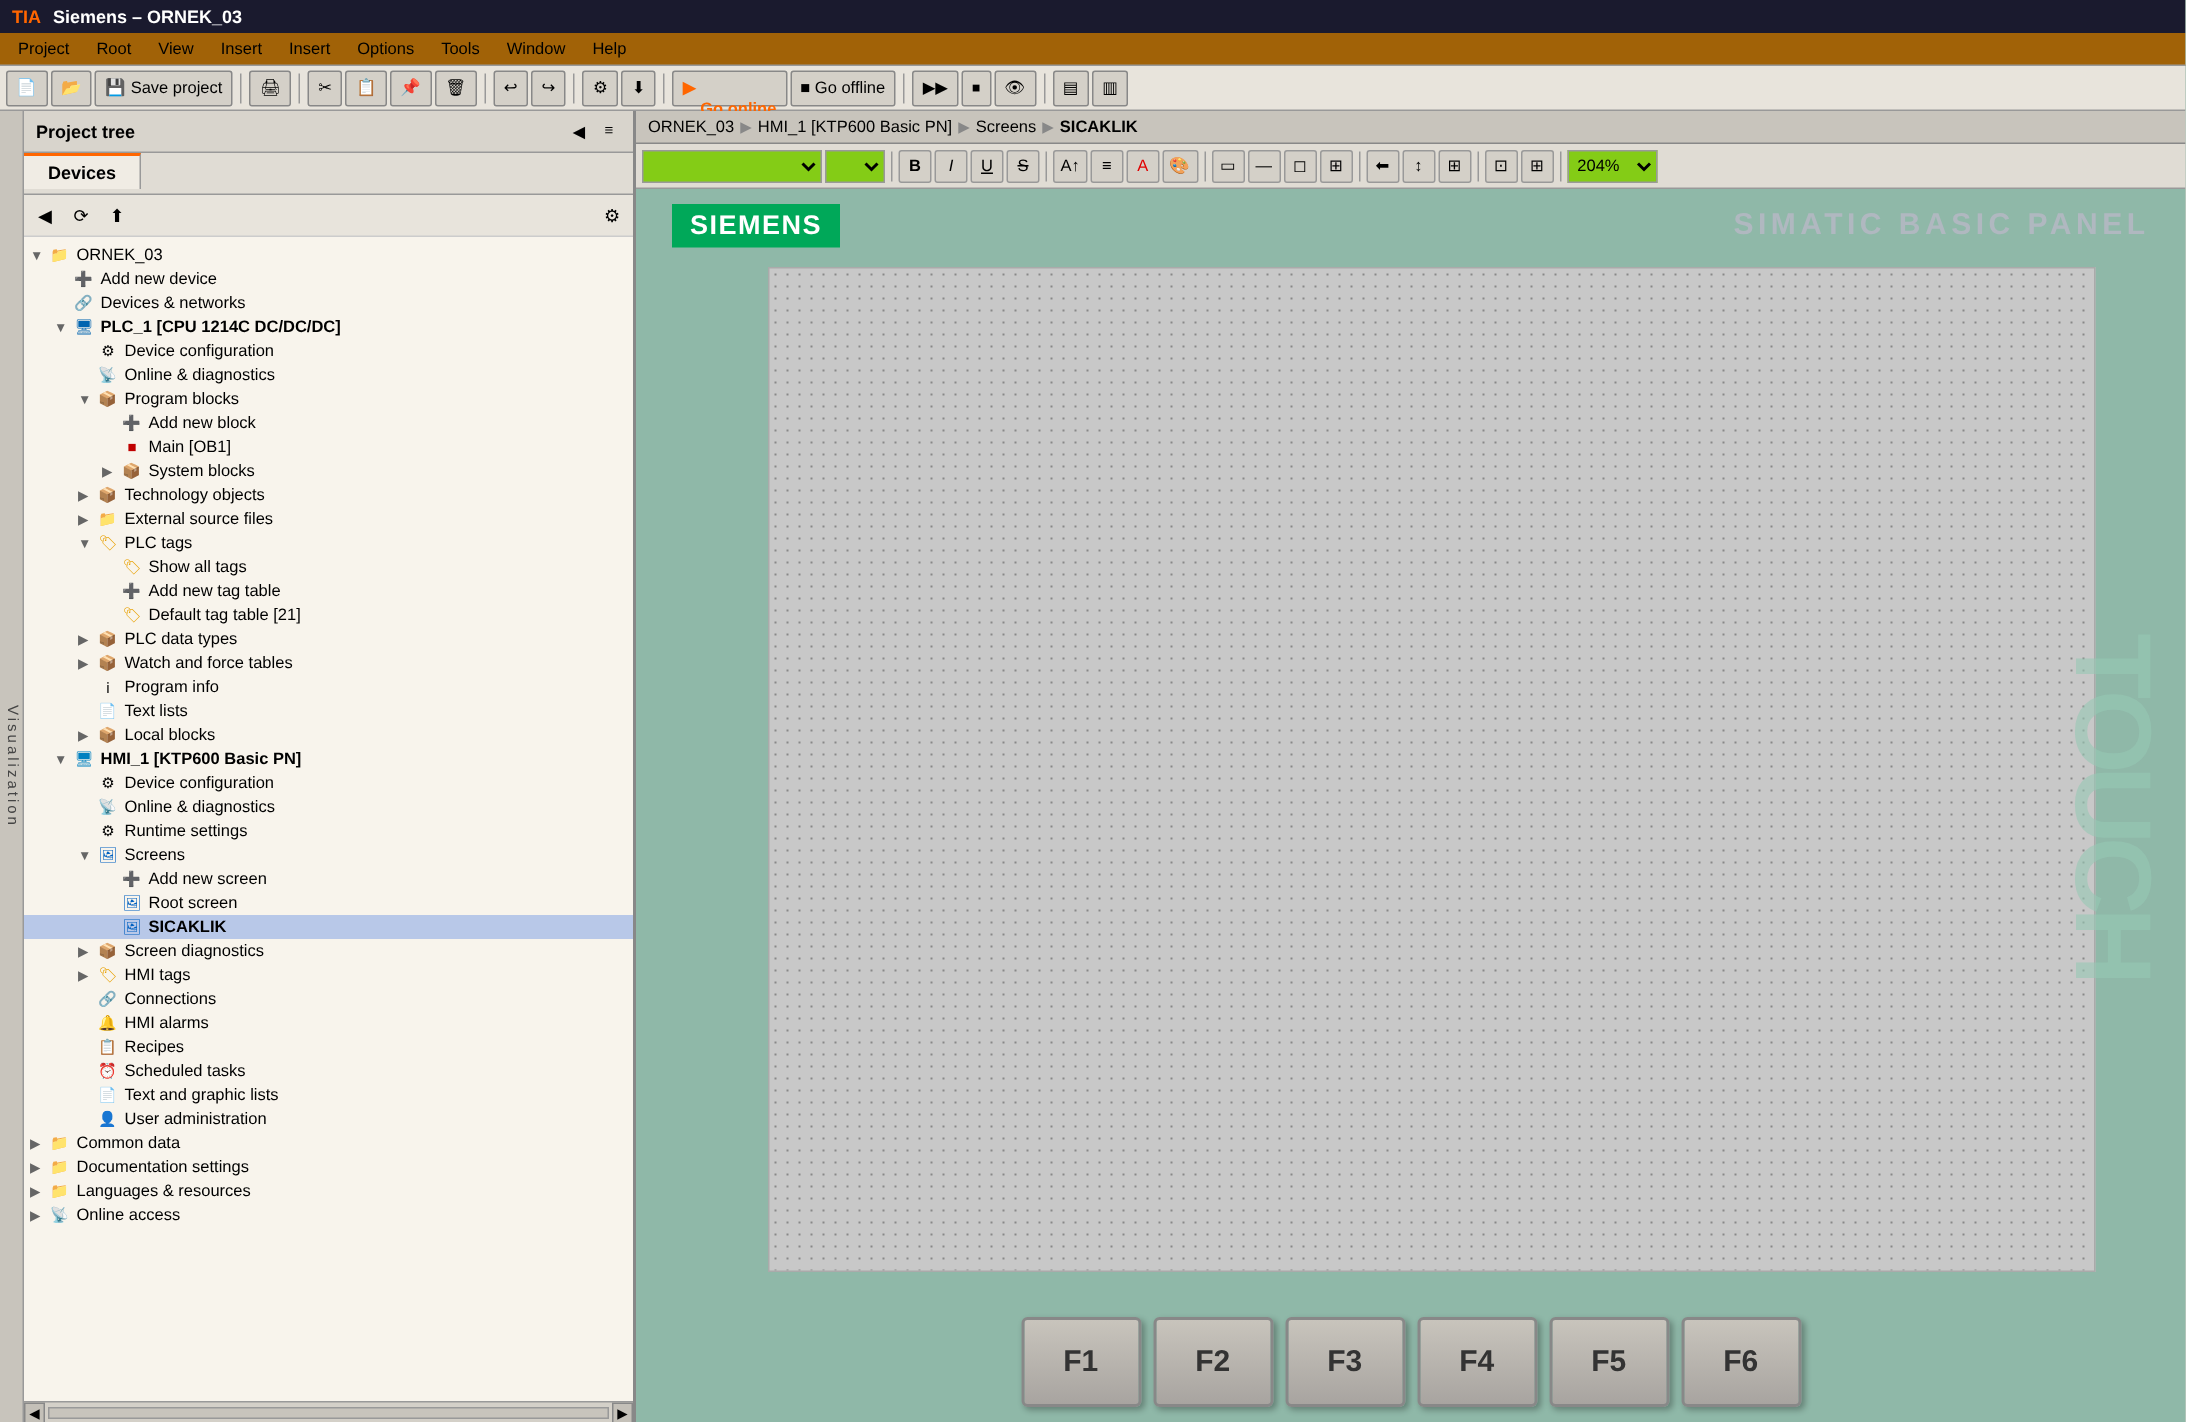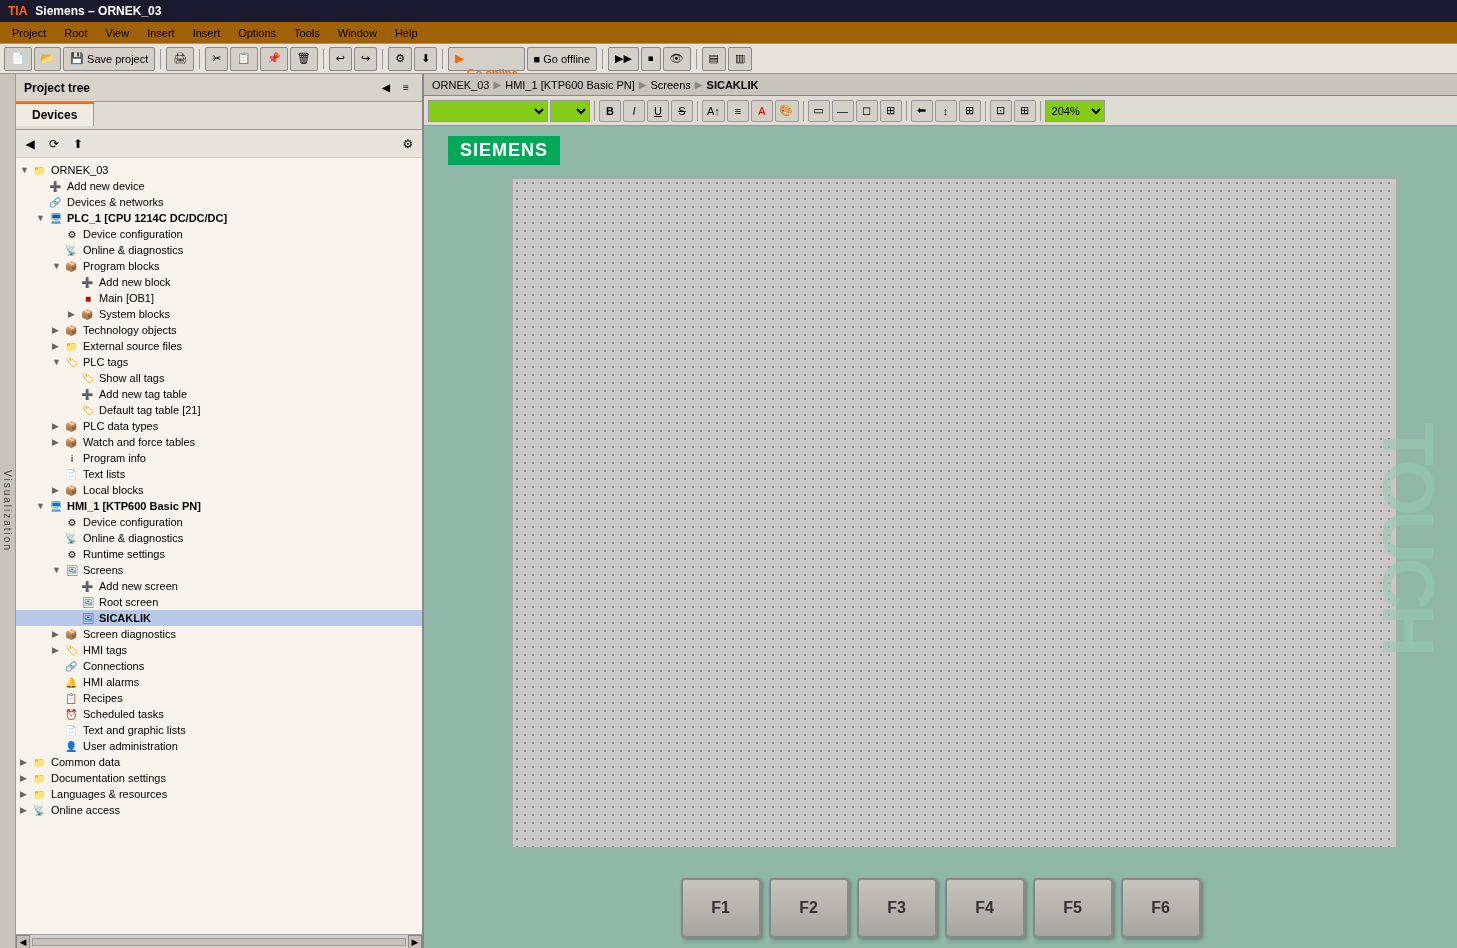--- a/index.html
+++ b/index.html
@@ -285,21 +285,21 @@
     }
     .fkey {
       width: 80px;
       height: 60px;
       background: linear-gradient(180deg, #c8c4bc 0%, #a8a4a0 100%);
       border: 2px solid #888;
       border-radius: 4px;
       display: flex;
       align-items: center;
       justify-content: center;
-      font-size: 16px;
+      font-size: 20px;
       font-weight: bold;
       color: #333;
       cursor: pointer;
       box-shadow: 2px 2px 4px rgba(0,0,0,0.3);
     }
 
     
     #bottom-scroll {
       height: 14px;
       background: #d4d0c8;
@@ -663,20 +663,21 @@
         <option>100%</option>
         <option>150%</option>
         <option>200%</option>
       </select>
     </div>
 
     <div id="hmi-canvas-area">
 
       <div id="hmi-header">
         <div id="siemens-logo">SIEMENS</div>
+        <div id="panel-name">SIMATIC BASIC PANEL</div>
       </div>
 
       <div id="hmi-grid"></div>
 
       <div id="touch-text">TOUCH</div>
 
       <div id="hmi-fkeys">
         <div class="fkey">F1</div>
         <div class="fkey">F2</div>
         <div class="fkey">F3</div>

